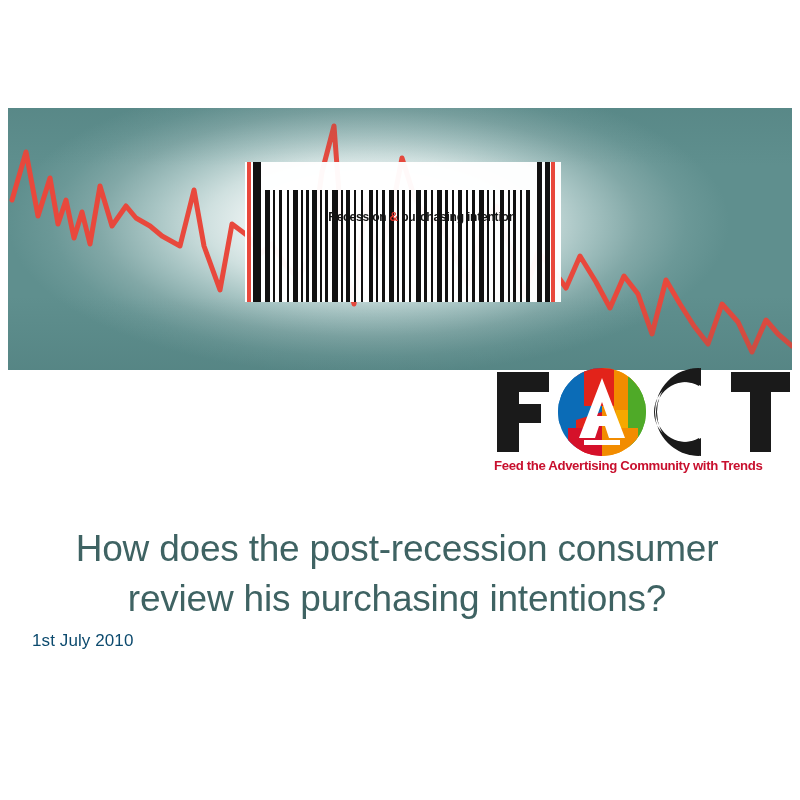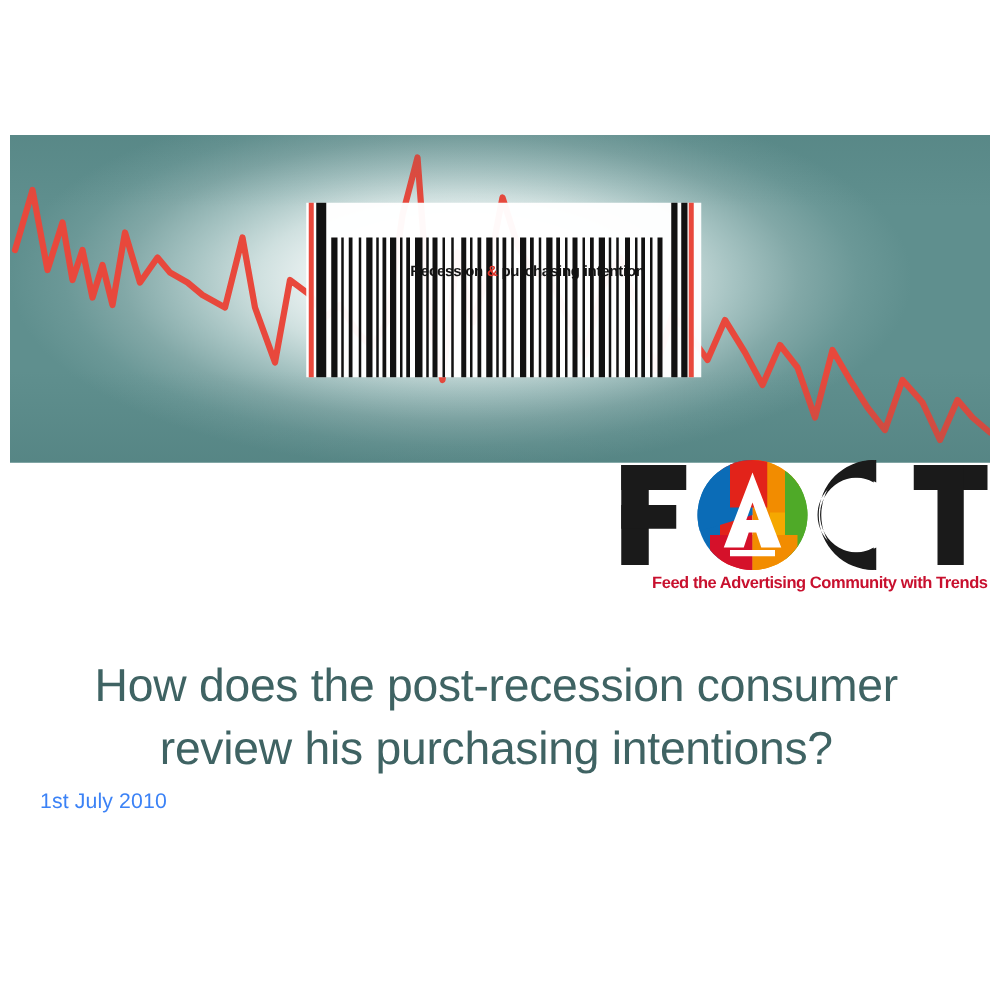--- a/index.html
+++ b/index.html
@@ -93,21 +93,21 @@
     top: 366px;
     width: 304px;
     height: 112px;
   }
   .fact-mark { position: absolute; left: 0; top: 0; }
   .fact-tagline {
     position: absolute;
     left: 6px;
     top: 92px;
     width: 296px;
-    text-align: right;
+    text-align: left;
     font-family: "Liberation Sans", sans-serif;
     font-weight: bold;
     font-size: 13.2px;
     letter-spacing: -0.35px;
     color: #c8102e;
     white-space: nowrap;
   }
 
   
   .headline {
@@ -124,21 +124,21 @@
   }
   .headline .line { display: block; text-align: center; }
   .date-line {
     position: absolute;
     left: 32px;
     top: 629px;
     font-family: "Liberation Sans", sans-serif;
     font-size: 17px;
     line-height: 24px;
     font-weight: normal;
-    color: #3b82f6;
+    color: #0c4a6e;
     letter-spacing: 0.1px;
   }
 </style>
 </head>
 <body>
 
 <div class="banner">
 
   <svg class="banner-chart" viewBox="0 0 784 262" preserveAspectRatio="none">
     <polyline fill="none" stroke="#e8483c" stroke-width="5" stroke-linejoin="round" stroke-linecap="round" points="

